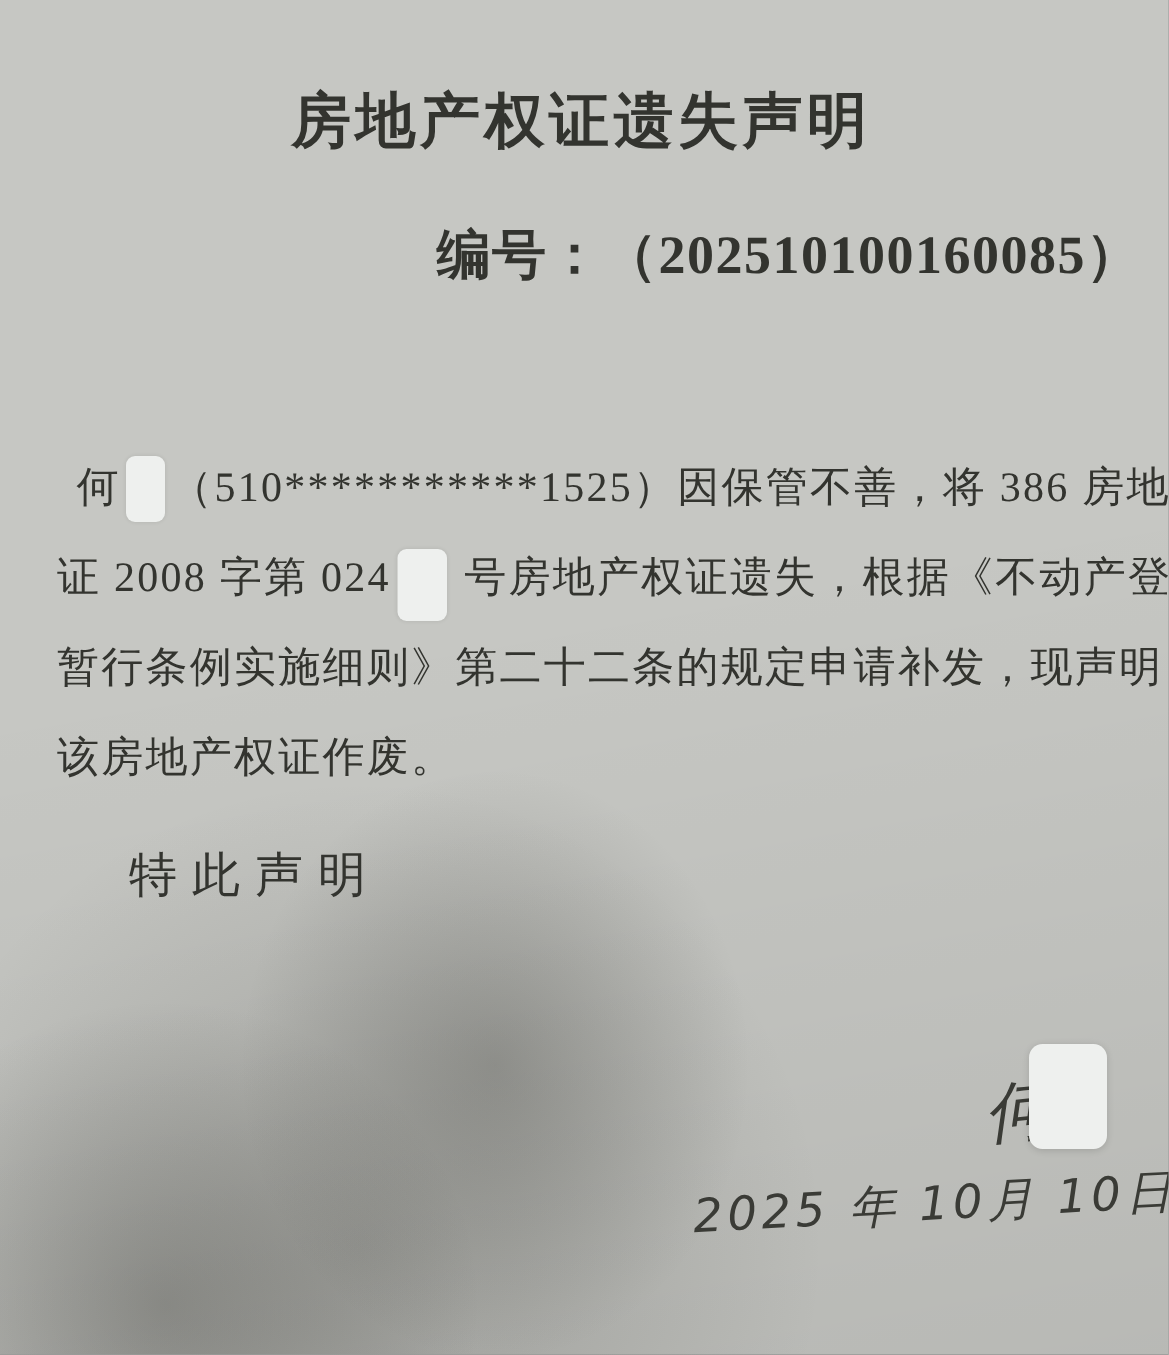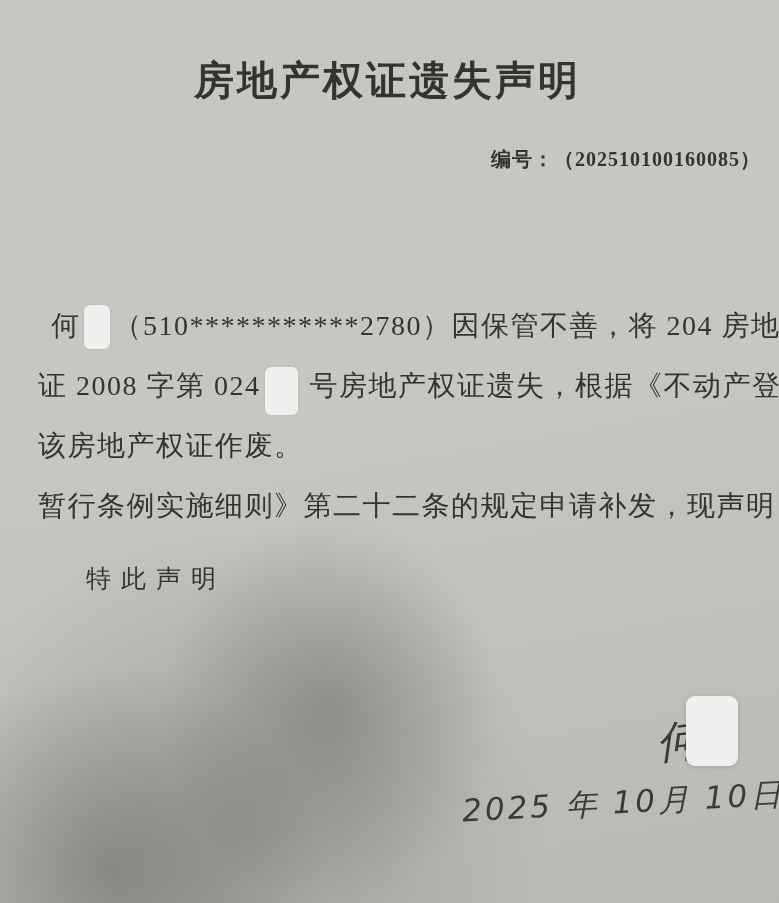--- a/index.html
+++ b/index.html
@@ -34,21 +34,21 @@
     font-size: 40px;
     font-weight: bold;
     letter-spacing: 3px;
     transform: translateX(-12px);
   }
 
   .serial-line {
     position: absolute;
     top: 146px;
     right: 38px;
-    font-size: 20px;
+    font-size: 36px;
     font-weight: bold;
     letter-spacing: 1px;
     white-space: nowrap;
   }
 
   .body-text {
     position: absolute;
     top: 296px;
     left: 38px;
     width: 710px;
@@ -67,21 +67,21 @@
     box-shadow: 0 0 3px rgba(0,0,0,0.10);
     vertical-align: middle;
   }
   .redaction.name-box   { width: 26px; height: 44px; margin: 0 4px 0 3px; transform: translateY(-2px); }
   .redaction.number-box { width: 33px; height: 48px; margin: 0 12px 0 4px; transform: translateY(2px); }
 
   .closing-line {
     position: absolute;
     top: 562px;
     left: 86px;
-    font-size: 25px;
+    font-size: 32px;
     letter-spacing: 10px;
   }
 
   .signature-row {
     position: absolute;
     top: 726px;
     left: 540px;
     font-size: 28px;
     letter-spacing: 5px;
     white-space: nowrap;
@@ -123,24 +123,24 @@
 </head>
 <body>
 
 <div class="photo">
 
   <h1 class="doc-title">房地产权证遗失声明</h1>
 
   <div class="serial-line"><span>编号：</span><span>（202510100160085）</span></div>
 
   <div class="body-text">
-    <div class="body-line indented"><span>何</span><span class="redaction name-box"></span><span>（510***********2780）因保管不善，将 204 房地</span></div>
+    <div class="body-line indented"><span>何</span><span class="redaction name-box"></span><span>（510***********1525）因保管不善，将 386 房地</span></div>
     <div class="body-line"><span>证 2008 字第 024</span><span class="redaction number-box"></span><span>号房地产权证遗失，根据《不动产登记</span></div>
+    <div class="body-line">暂行条例实施细则》第二十二条的规定申请补发，现声明</div>
     <div class="body-line">该房地产权证作废。</div>
-    <div class="body-line">暂行条例实施细则》第二十二条的规定申请补发，现声明</div>
   </div>
 
   <div class="closing-line">特此声明</div>
 
   <div class="signature-row">
     <span class="handwritten signature-script">何</span>
     <span class="redaction signature-box"></span>
   </div>
 
   <div class="date-row handwritten">2025 年 10月 10日</div>

